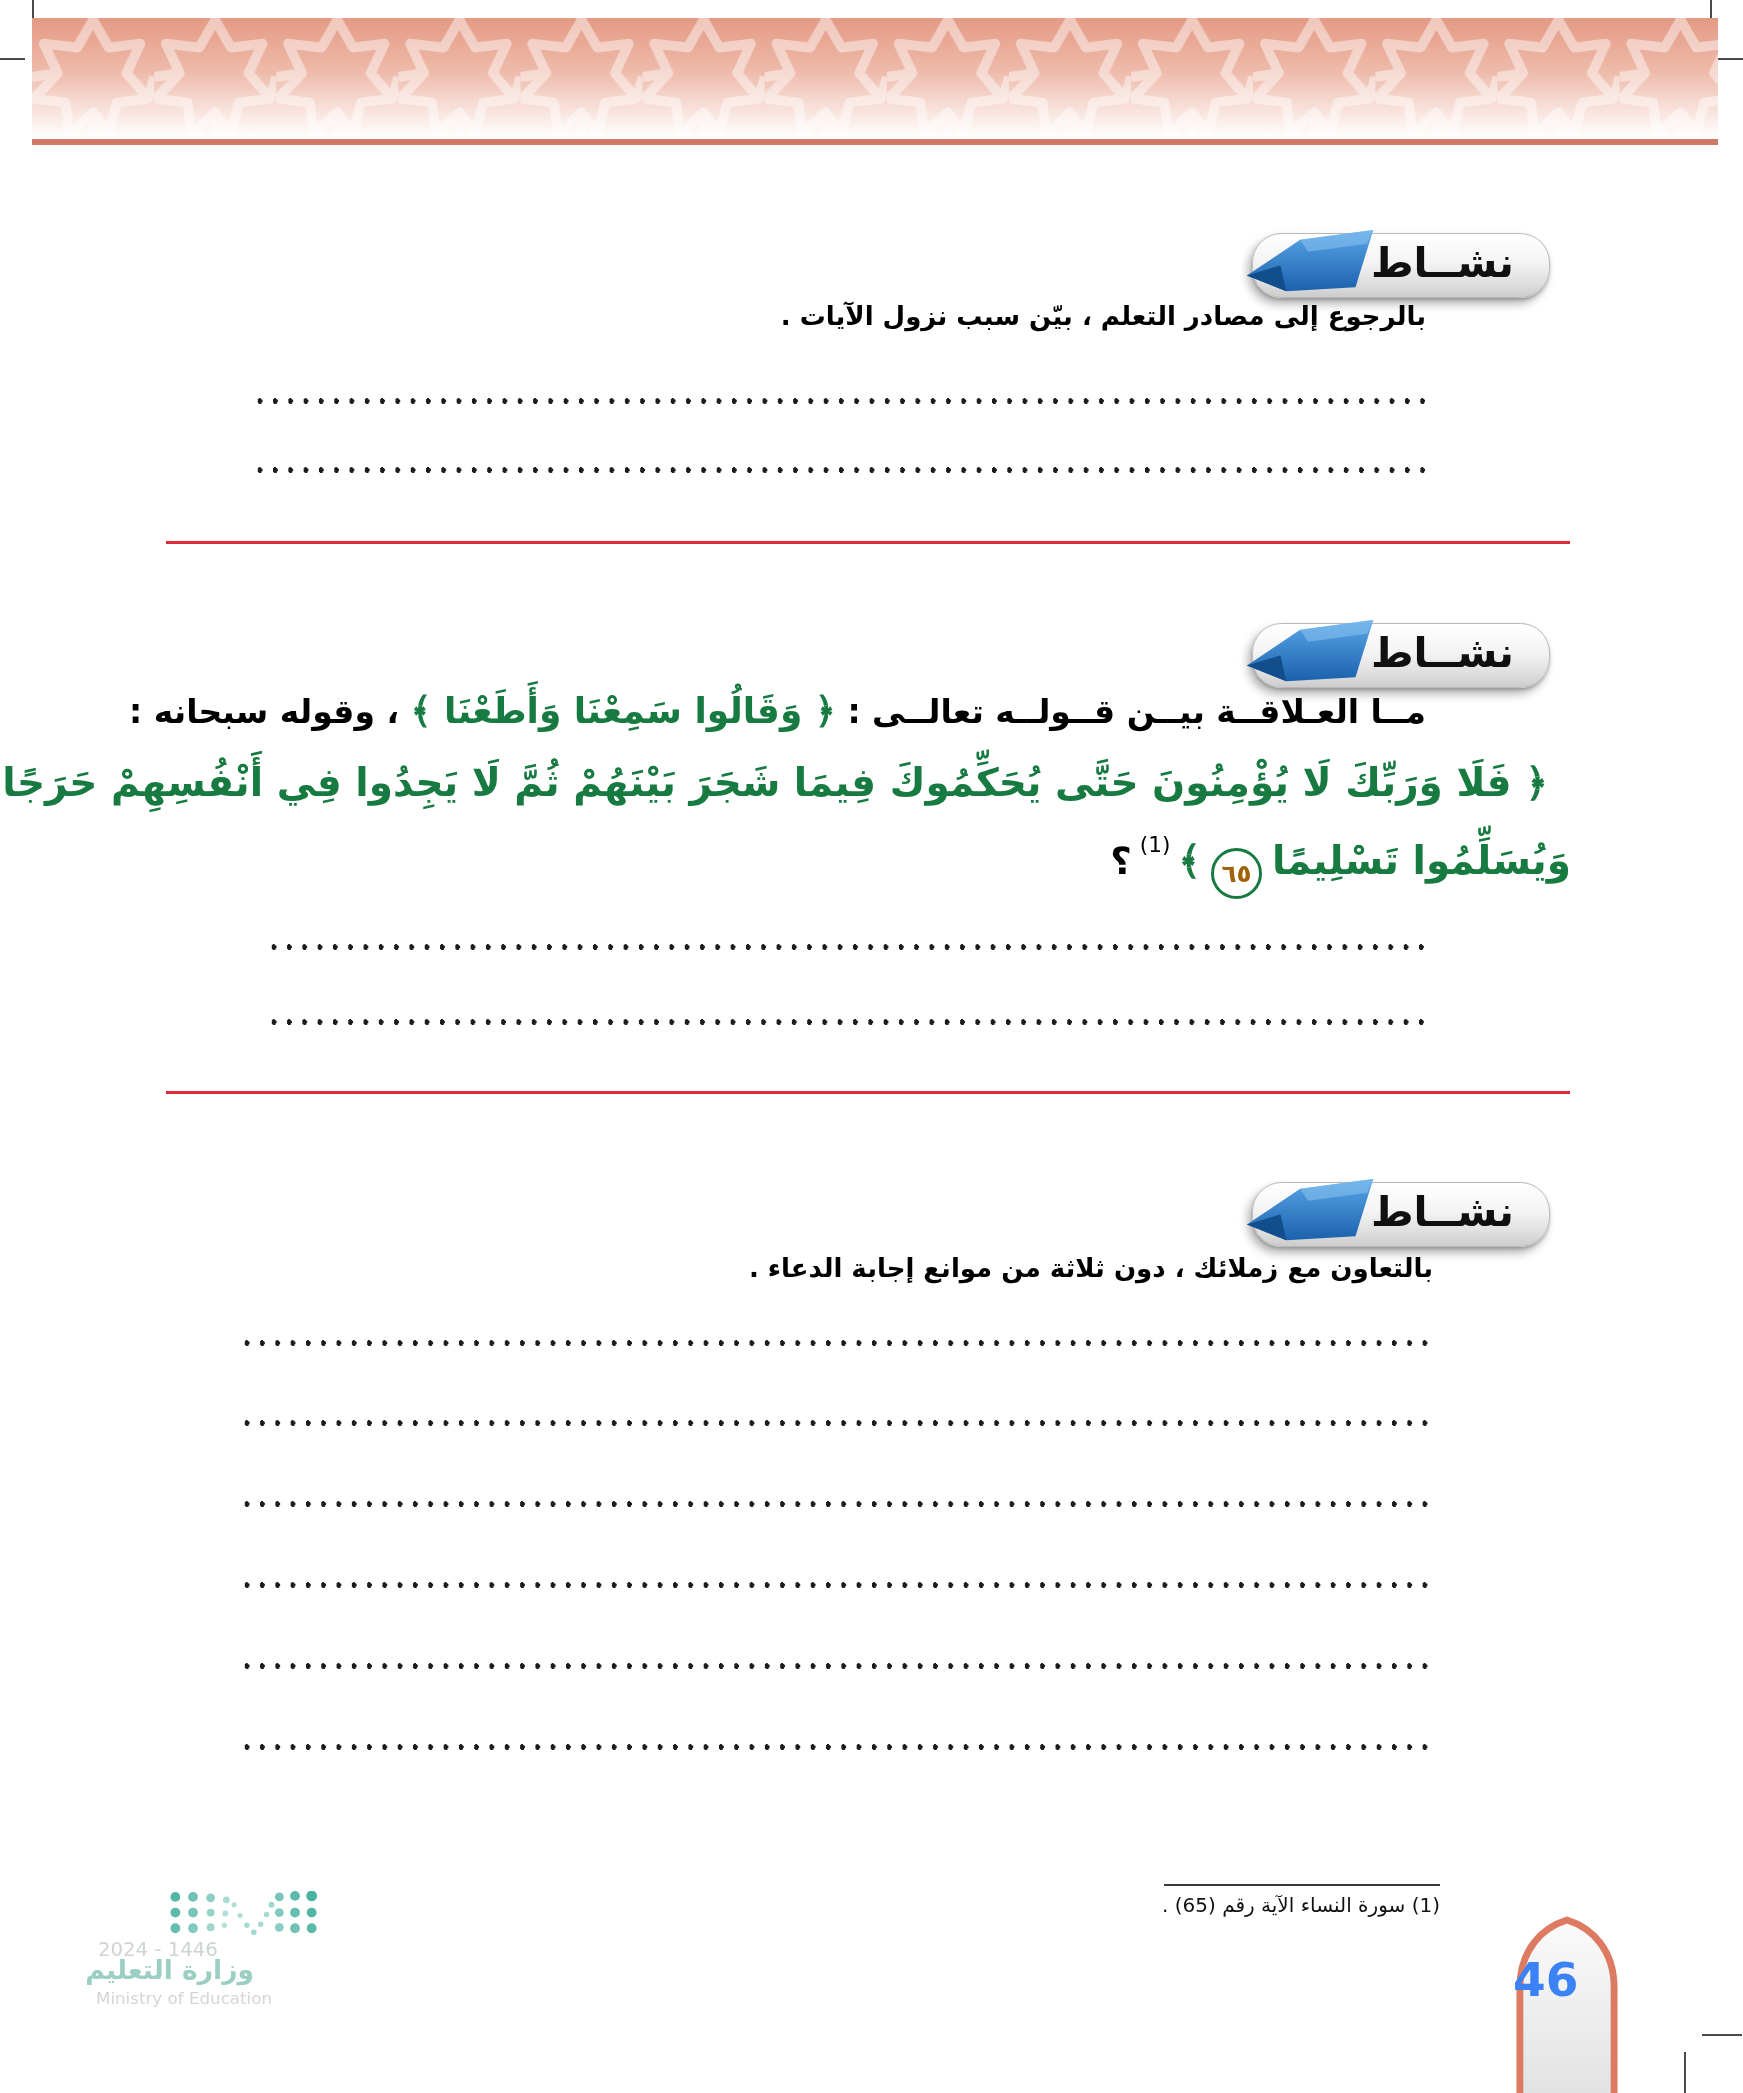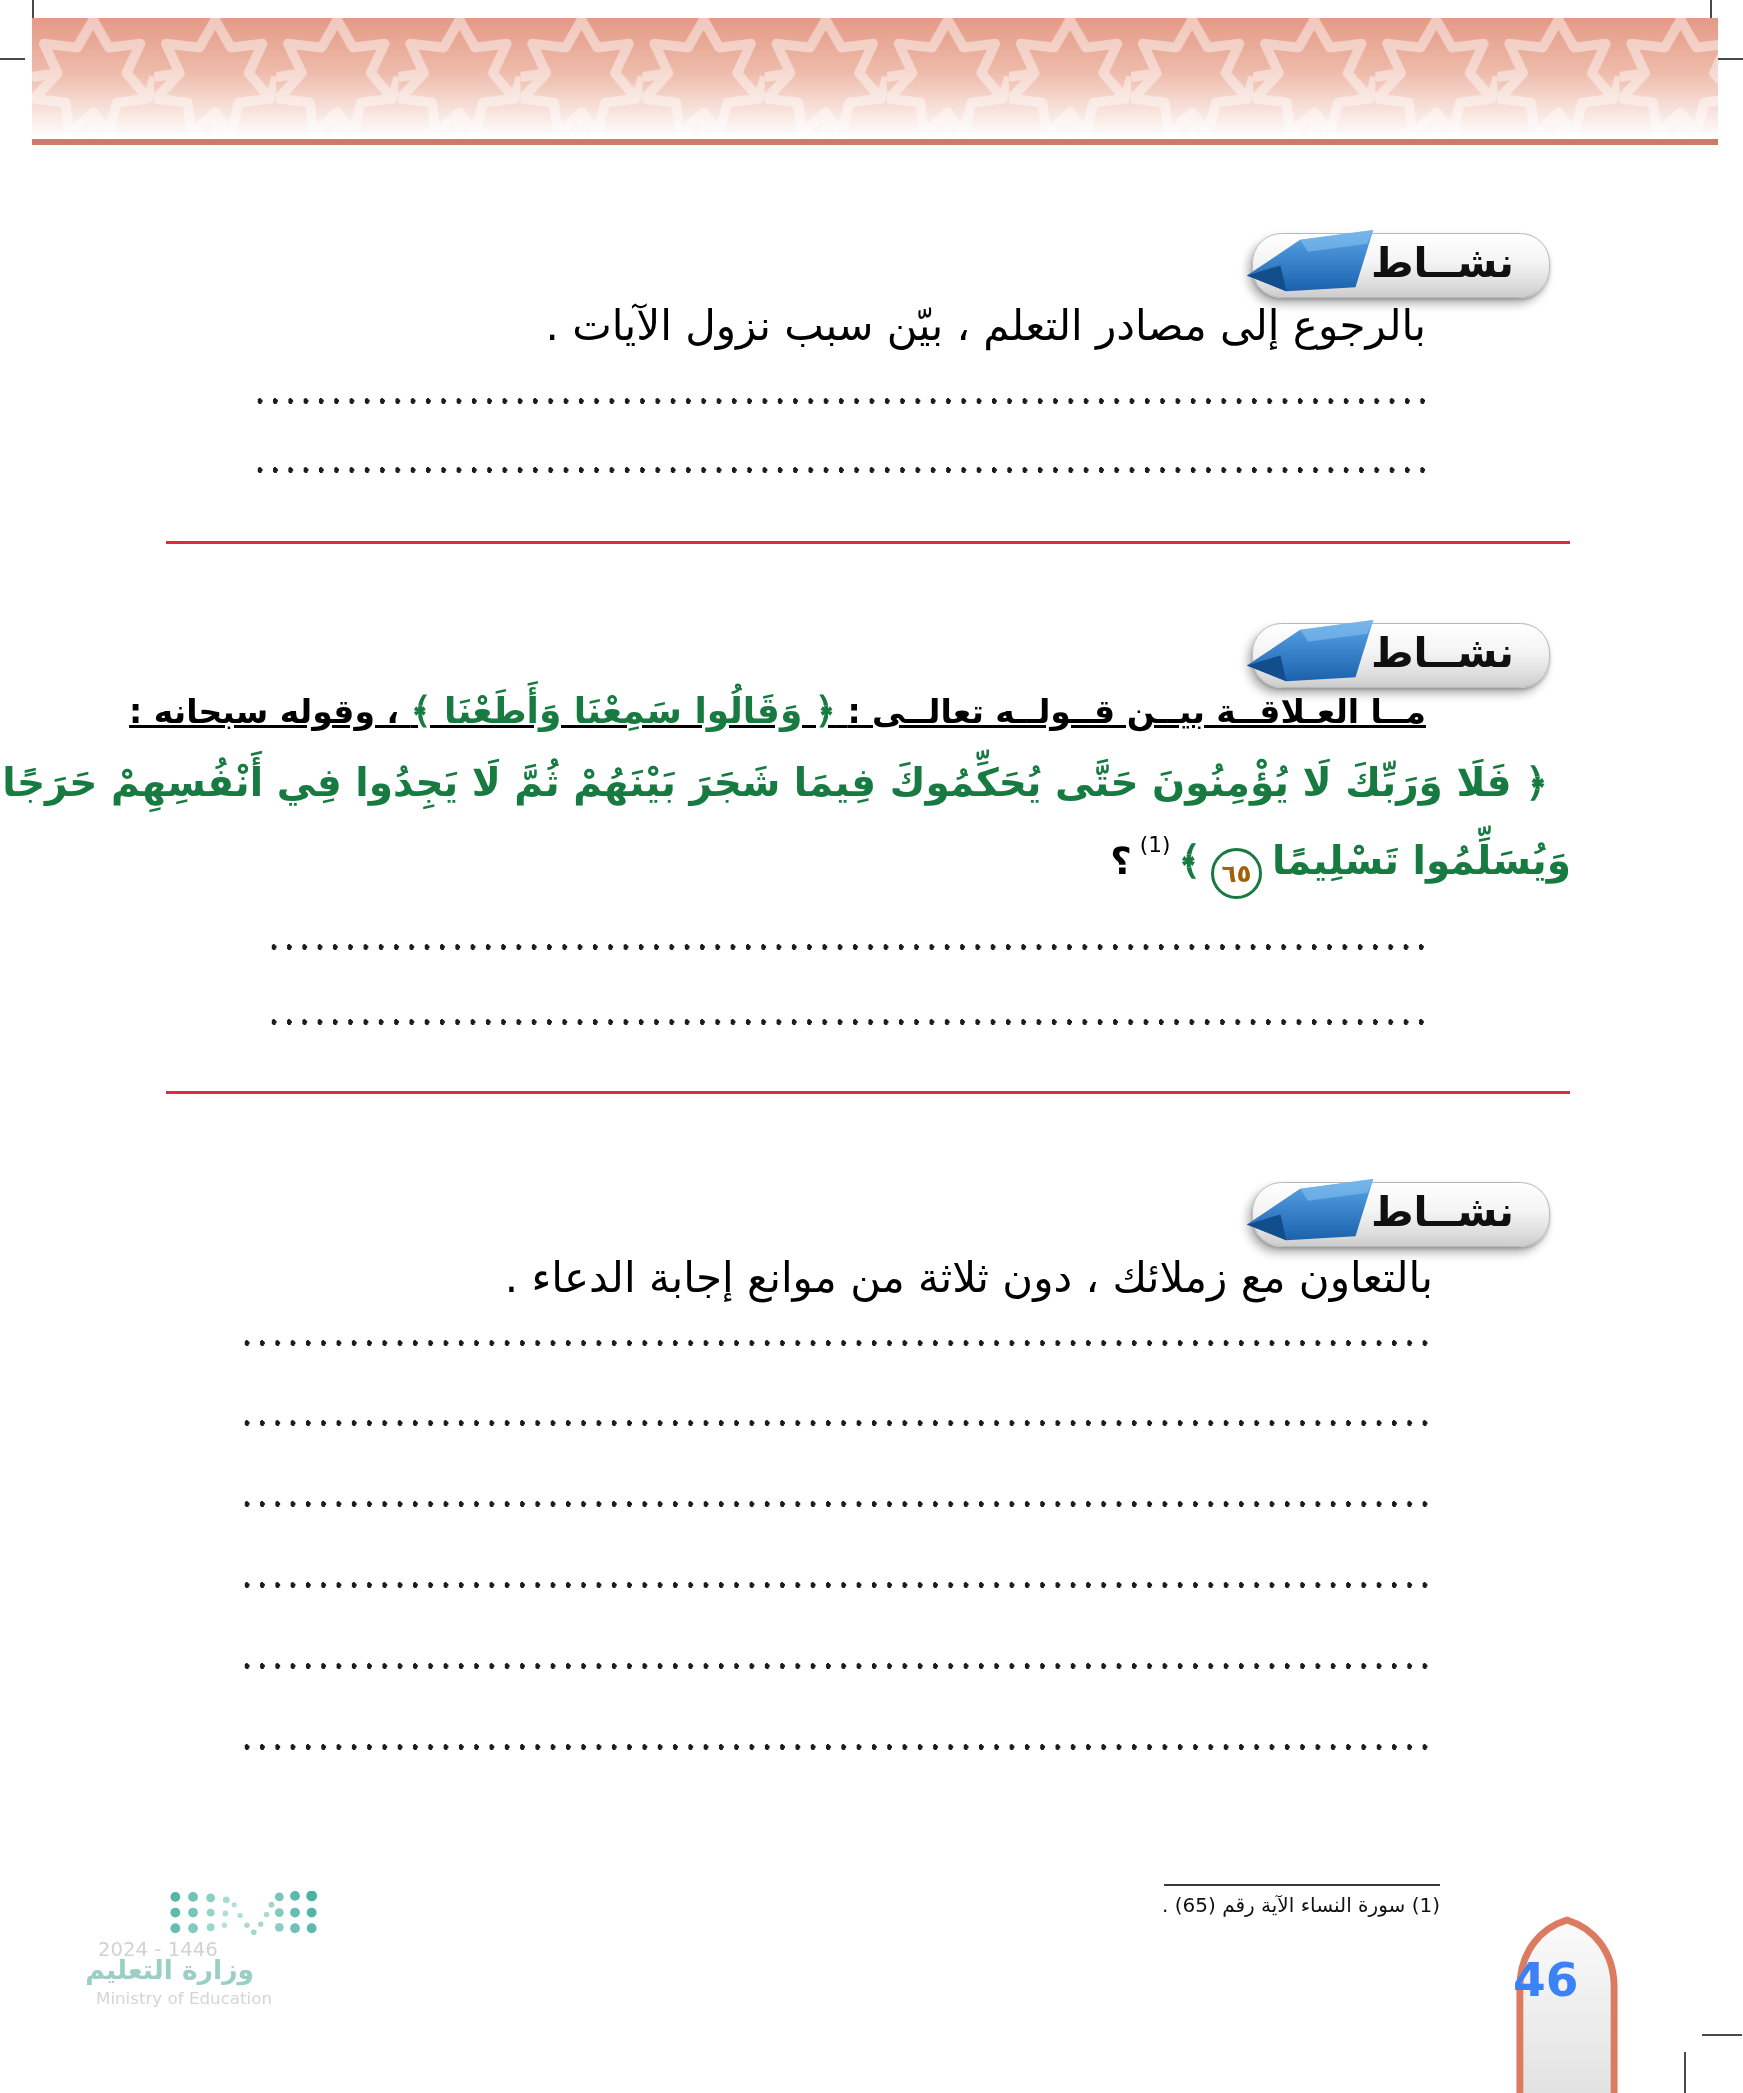--- a/index.html
+++ b/index.html
@@ -21,25 +21,25 @@
     background:linear-gradient(180deg,#ffffff 0%,#f4f4f4 45%,#dcdcdc 82%,#cccccc 100%);
     box-shadow:-3.9px 5.9px 9.9px rgba(0,0,0,0.30), 0 2px 3px rgba(0,0,0,0.18);
   }
   .pill .label-text{
     position:absolute; right:35px; top:50%; transform:translateY(-56%);
     font-size:41px; font-weight:bold; color:#101010; letter-spacing:1px;
   }
   .pencil{position:absolute; left:-17.7px; top:-9.9px; width:158px; height:89px; pointer-events:none;}
   
   .ar{direction:rtl; color:#000;}
-  .instr{position:absolute; font-size:42px; font-weight:normal; white-space:nowrap;}
+  .instr{position:absolute; font-size:26px; font-weight:bold; white-space:nowrap;}
   .q-line{
     position:absolute; right:317px; top:690px; width:1123px;
     font-size:33px; font-weight:bold;
-    text-align:justify; text-align-last:justify; white-space:nowrap;text-decoration:underline;
+    text-align:justify; text-align-last:justify; white-space:nowrap;
   }
   .green{color:#177b41;}
   .quran-inline{font-size:36px;}
   .verse1{
     position:absolute; left:172px; top:760px; width:1377px;
     font-size:39px; font-weight:bold; color:#177b41;
     text-align:justify; text-align-last:justify; white-space:nowrap;
   }
   .verse2{
     position:absolute; right:172px; top:832px;

